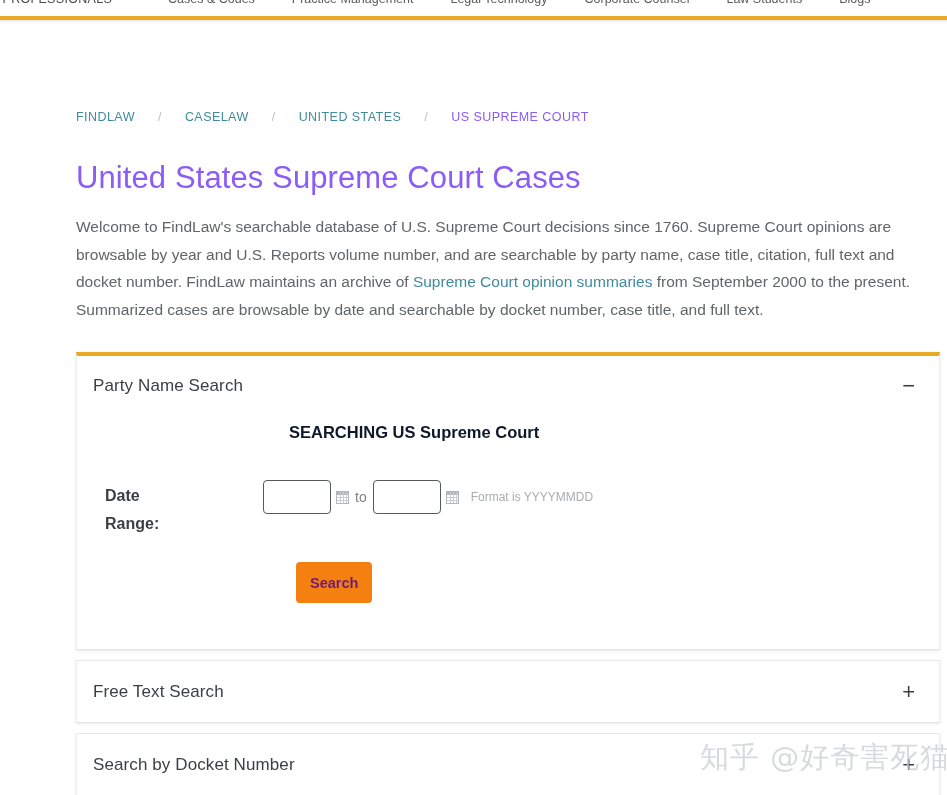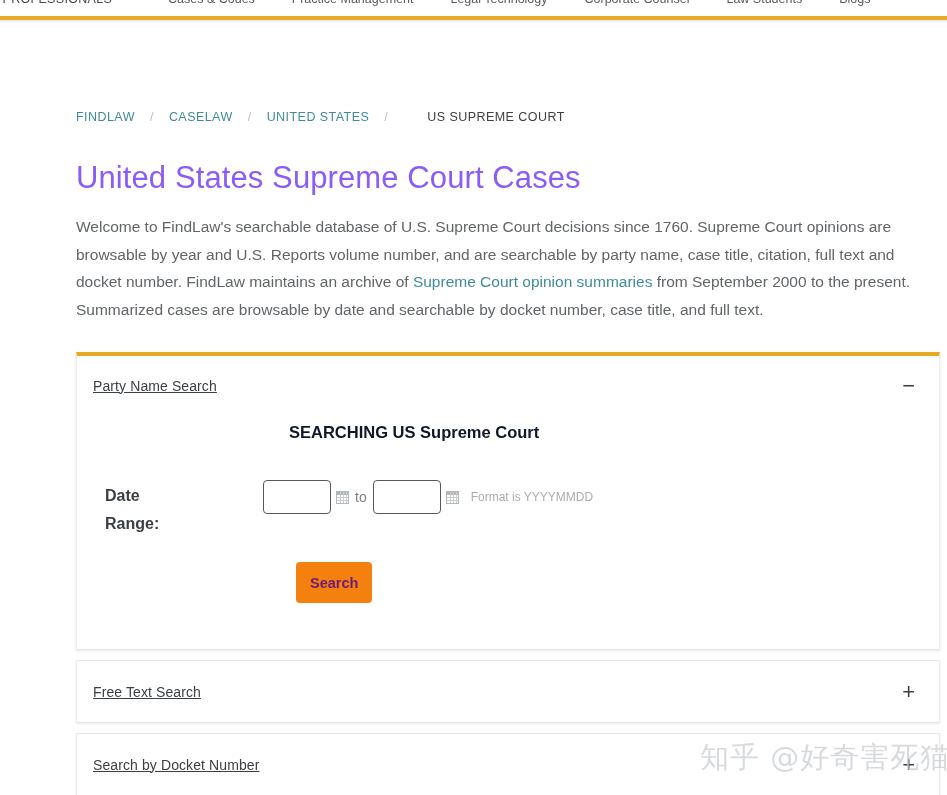--- a/index.html
+++ b/index.html
@@ -70,37 +70,36 @@
     background: linear-gradient(180deg, rgba(0,0,0,.10), rgba(0,0,0,0));
   }
 
   
   .breadcrumb {
     position: absolute;
     left: 76px;
     top: 110px;
     display: flex;
     align-items: center;
-    gap: 4px;
+    gap: 12px;
     font-size: 12.5px;
     letter-spacing: .45px;
   }
   .crumb-link {
     color: #3f8b9c;
     text-decoration: none;
     white-space: nowrap;
   }
   .crumb-sep {
     color: #b9c3c6;
     padding: 0 11px;
   }
   .crumb-current {
-    color: #404040;
-    white-space: nowrap;
-    margin-left: 24px;
+    color: #8b5cf6;
+    white-space: nowrap;
   }
 
   
   .page-title {
     position: absolute;
     left: 76px;
     top: 160px;
     margin: 0;
     font-size: 31px;
     font-weight: 400;
@@ -143,25 +142,24 @@
 
   .panel-header {
     position: relative;
     height: 59px;
     display: flex;
     align-items: center;
     padding: 0 18px 0 16px;
     cursor: pointer;
   }
   .panel-title {
-    font-size: 14px;
+    font-size: 17px;
     font-weight: 400;
     color: #3b3f43;
     letter-spacing: .1px;
-    text-decoration: underline;
   }
   .panel-toggle {
     position: absolute;
     right: 24px;
     top: 50%;
     transform: translateY(-50%);
     font-size: 22px;
     line-height: 1;
     color: #3b3f43;
     font-weight: 400;

